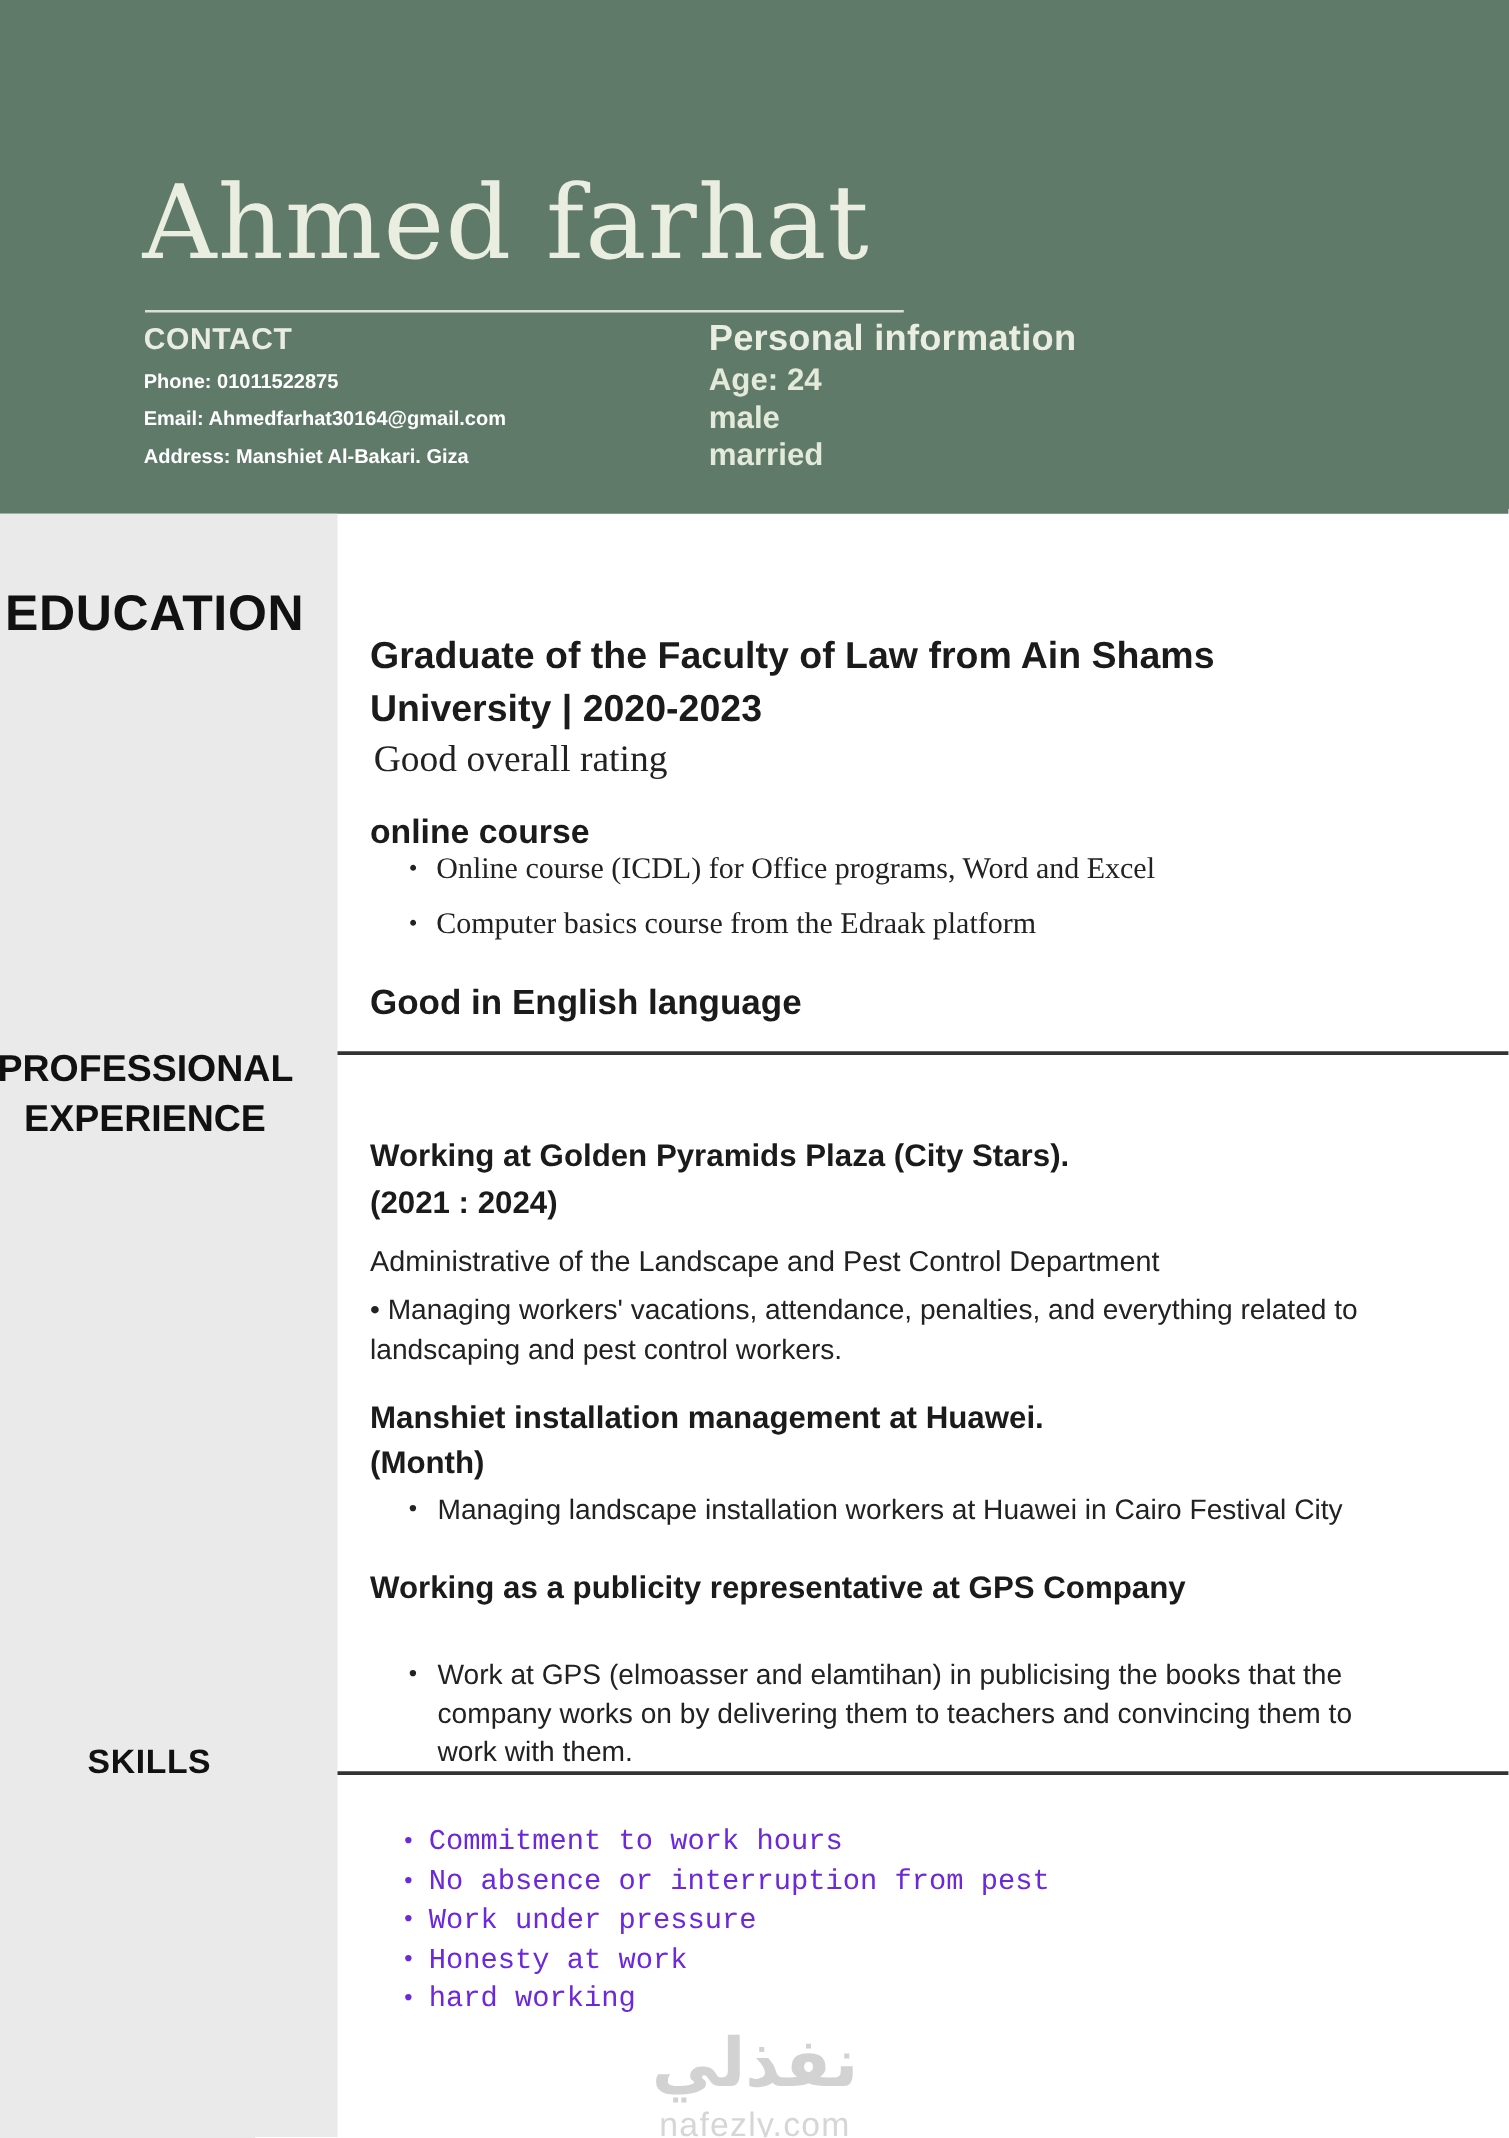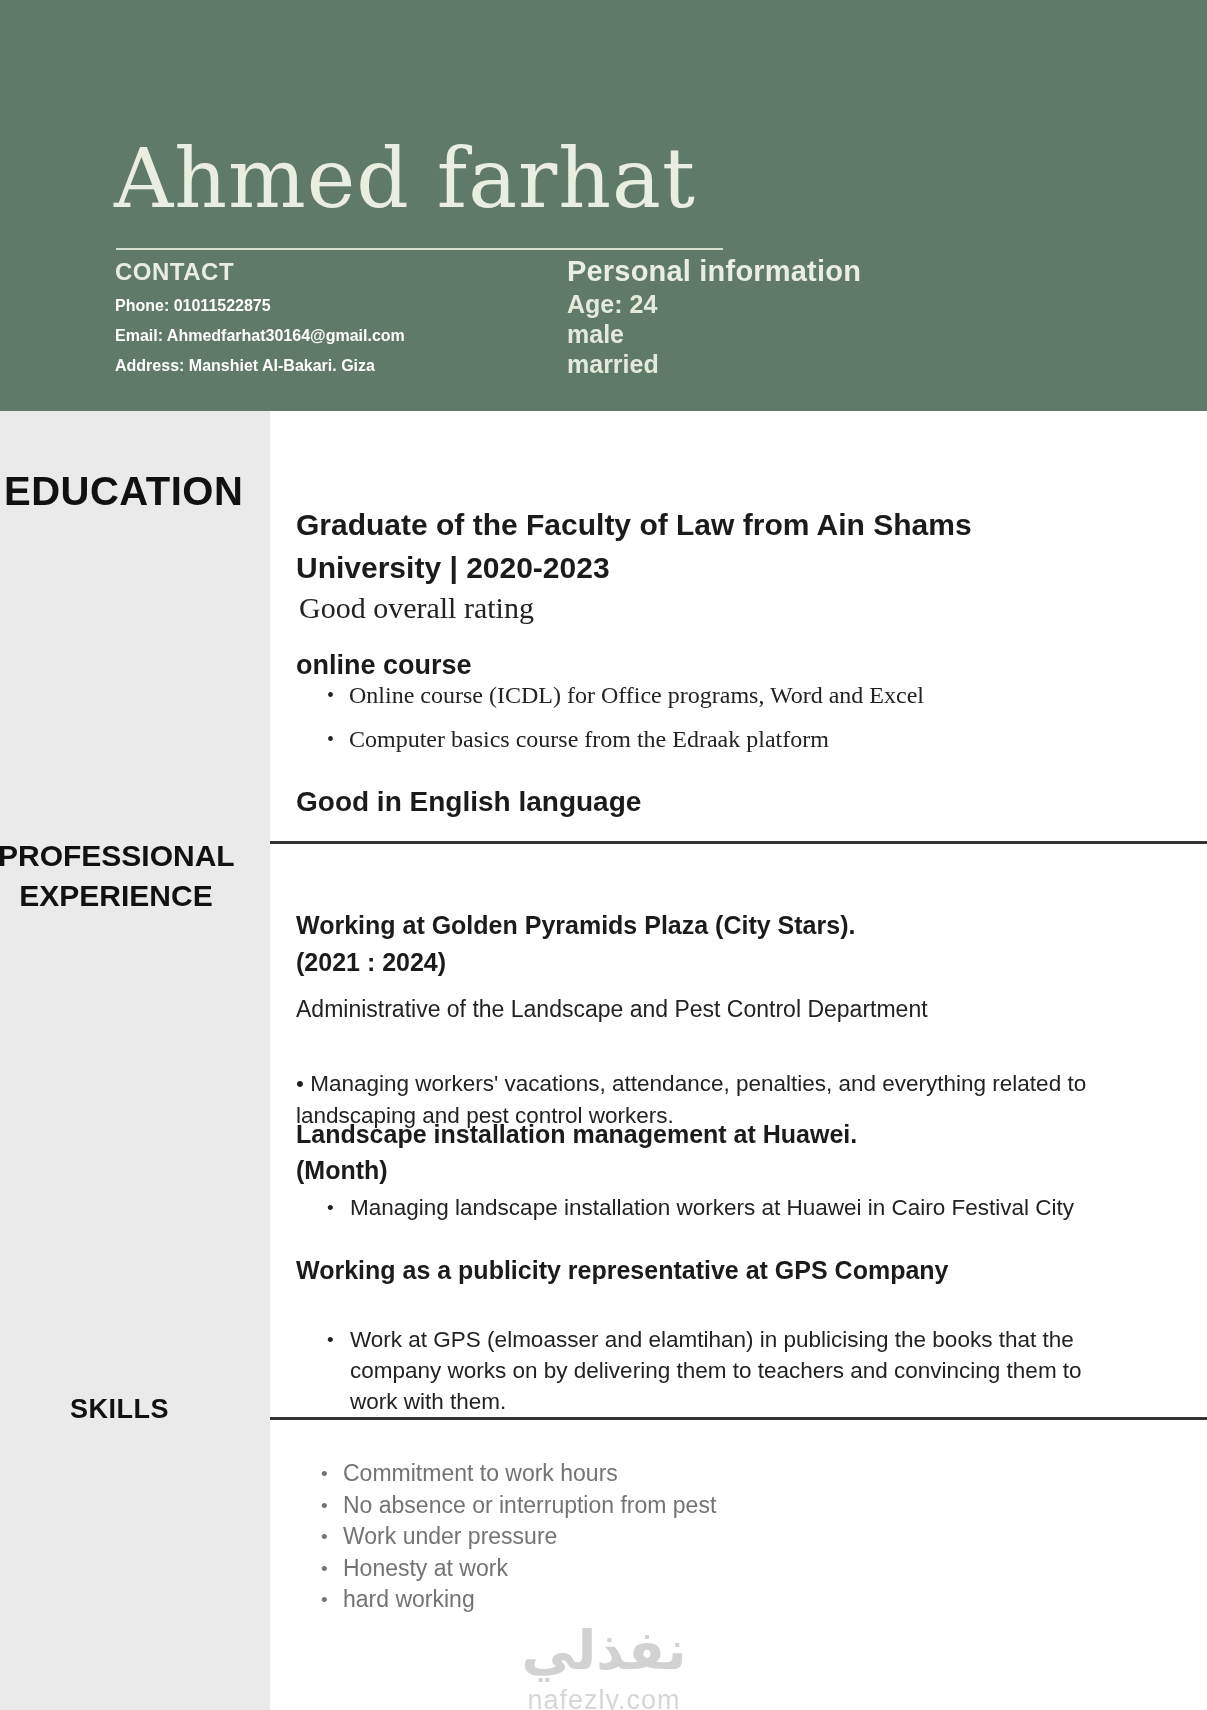--- a/index.html
+++ b/index.html
@@ -100,40 +100,40 @@
     line-height:1.2;
   }
   .job-title{
     left:296px;font-size:25px;font-weight:bold;line-height:37px;color:#1b1b1b;
   }
   .job1-title{top:907px;}
   .job1-sub{
     left:296px;top:994px;font-size:23px;line-height:30px;color:#222;
   }
   .job1-para{
-    left:296px;top:1068px;width:812px;
+    left:296px;top:1032px;width:812px;
     font-size:22.5px;line-height:32px;color:#222;
   }
   .job1-para::before{content:"• ";}
   .job2-title{top:1116px;line-height:36px;}
   .hang-bullet{
     position:relative;padding-left:54px;
     font-size:22.5px;line-height:31px;color:#222;
   }
   .hang-bullet::before{
     content:"•";position:absolute;left:31px;top:0;font-size:19px;
   }
   .job2-bullet{left:296px;top:1192px;width:860px;line-height:32px;}
   .job3-title{top:1252px;}
   .job3-bullet{left:296px;top:1292px;width:800px;}
   .job3-bullet .hb-text{display:inline-block;max-width:745px;}
   .skills-list{left:296px;top:1458px;width:820px;}
   .skill-item{
     position:relative;padding-left:47px;
-    font-size:23px;line-height:31.5px;color:#737373;white-space:nowrap;
+    font-size:23px;line-height:31.5px;color:#6d28d9;white-space:nowrap;font-family:Liberation Mono, monospace;
   }
   .skill-item::before{
     content:"•";position:absolute;left:25px;top:0;font-size:19px;
   }
   
   .watermark{
     position:absolute;left:304px;top:1620px;width:600px;text-align:center;
     color:#d2d2d2;
   }
   .watermark-logo{
@@ -193,21 +193,21 @@
   <div class="abs good-english">Good in English language</div>
 
   <div class="abs job-title job1-title">
     <div>Working at Golden Pyramids Plaza (City Stars).</div>
     <div>(2021 : 2024)</div>
   </div>
   <div class="abs job1-sub">Administrative of the Landscape and Pest Control Department</div>
   <div class="abs job1-para">Managing workers' vacations, attendance, penalties, and everything related to landscaping and pest control workers.</div>
 
   <div class="abs job-title job2-title">
-    <div>Landscape installation management at Huawei.</div>
+    <div>Manshiet installation management at Huawei.</div>
     <div>(Month)</div>
   </div>
   <div class="abs hang-bullet job2-bullet">
     <span class="hb-text">Managing landscape installation workers at Huawei in Cairo Festival City</span>
   </div>
 
   <div class="abs job-title job3-title">Working as a publicity representative at GPS Company</div>
   <div class="abs hang-bullet job3-bullet">
     <span class="hb-text">Work at GPS (elmoasser and elamtihan) in publicising the books that the company works on by delivering them to teachers and convincing them to work with them.</span>
   </div>

